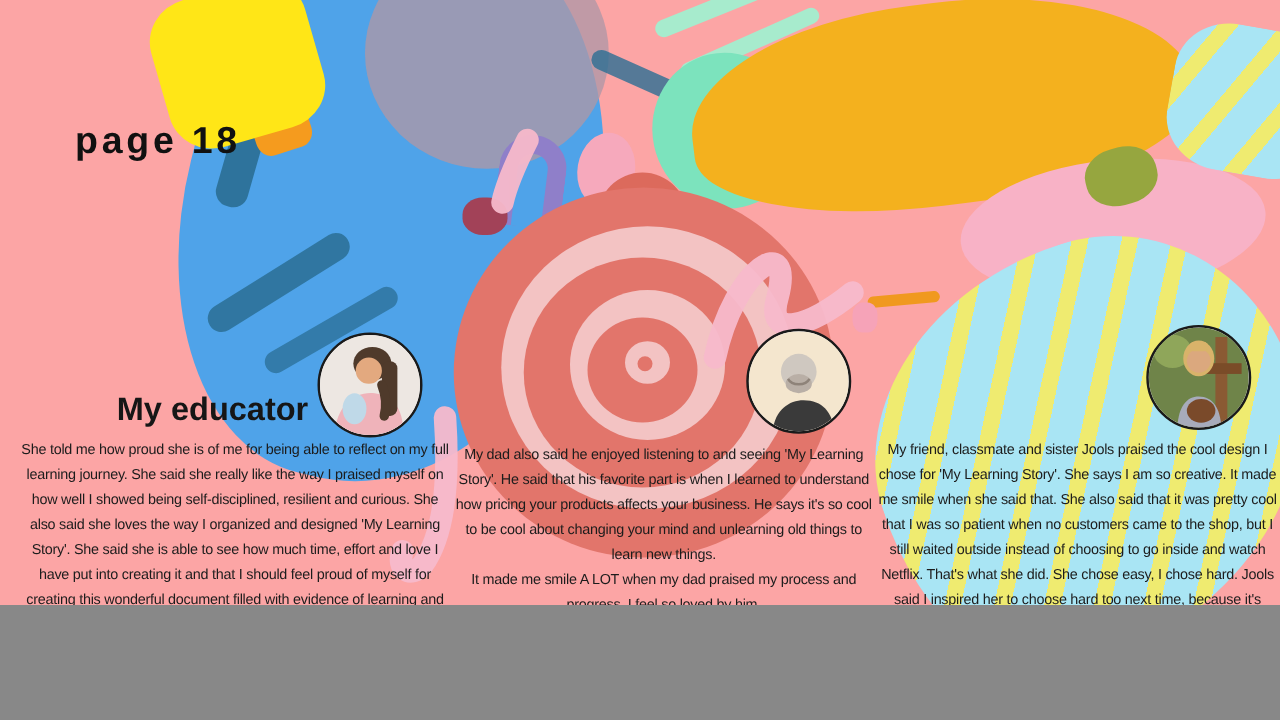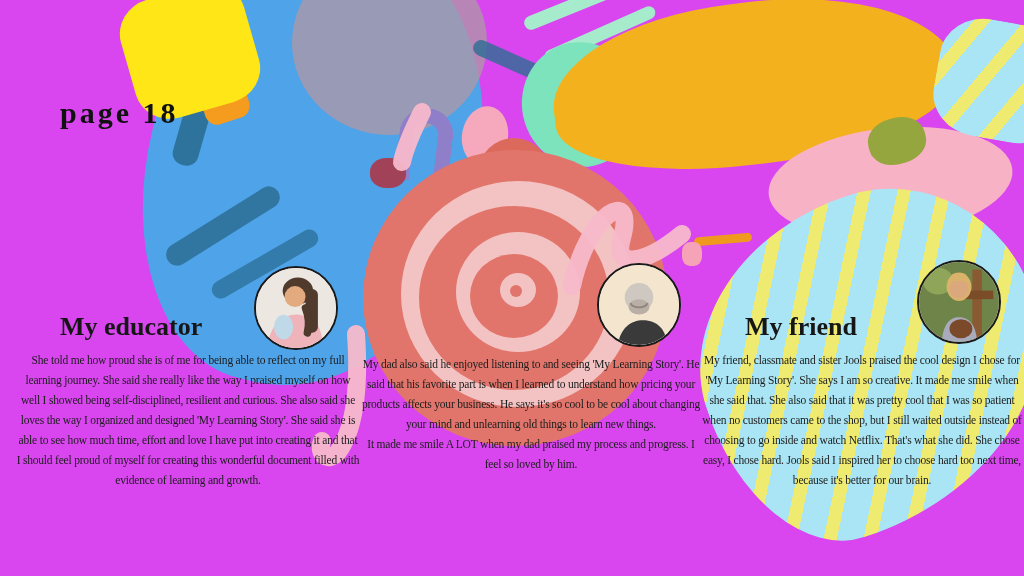--- a/index.html
+++ b/index.html
@@ -1,18 +1,18 @@
 <!DOCTYPE html>
 <html><head>
 <meta charset="utf-8">
 <style>
   html,body{margin:0;padding:0;background:#888;}
   .page{
-    position:relative;width:1024px;height:576px;background:#d946ef;
-    overflow:hidden;font-family:Liberation Serif, serif;color:#1a1a1a;
+    position:relative;width:1024px;height:484px;background:#fca5a5;
+    overflow:hidden;font-family:Liberation Sans, sans-serif;color:#1a1a1a;
   }
   .deco{position:absolute;z-index:0;}
 
   
   .blue-blob{left:150px;top:-70px;width:330px;height:460px;background:#4FA3E9;
     border-radius:48% 52% 55% 45%/46% 54% 50% 50%;transform:rotate(14deg);}
   .mauve-blob{left:292px;top:-50px;width:195px;height:185px;background:#AE97A6;
     opacity:.78;border-radius:50%;}
   .teal-streak1{left:190px;top:18px;width:26px;height:150px;background:#2A6E94;
     border-radius:12px;transform:rotate(16deg);opacity:.9;}
@@ -57,21 +57,21 @@
   .script-svg{position:absolute;left:0;top:0;z-index:0;}
 
   
   .page-label{position:absolute;left:60px;top:96px;z-index:3;
     font-size:30px;font-weight:bold;letter-spacing:3px;color:#111;}
   .banner{position:absolute;left:37px;top:162px;width:814px;height:47px;z-index:3;
     background:#F9C9D3;border-radius:24px;display:flex;align-items:center;justify-content:center;}
   .banner span{font-size:19px;font-weight:bold;letter-spacing:.4px;color:#111;white-space:nowrap;}
 
   .heading{position:absolute;z-index:3;margin:0;font-size:26px;font-weight:bold;
-    color:#161616;width:220px;}
+    color:#161616;text-align:center;width:220px;}
   .h-educator{left:60px;top:312px;}
   .h-family{left:407px;top:310px;}
   .h-friend{left:745px;top:312px;}
 
   .avatar{position:absolute;z-index:4;width:84px;height:84px;border-radius:50%;
     border:2.5px solid #1a1a1a;overflow:hidden;box-sizing:border-box;background:#eee;}
   .a-educator{left:254px;top:266px;}
   .a-family{left:597px;top:263px;}
   .a-friend{left:917px;top:260px;}
   .avatar svg{display:block;width:100%;height:100%;}
@@ -155,21 +155,20 @@
       <circle cx="42" cy="34" r="15" fill="#CFC8C0"></circle>
       <ellipse cx="42" cy="44" rx="11" ry="8" fill="#B9AFa6"></ellipse>
       <path d="M 33 40 C 36 46, 48 46, 51 40" stroke="#8E8379" stroke-width="2" fill="none"></path>
     </svg>
   </div>
   <div class="coltext t-family">
     <p>My dad also said he enjoyed listening to and seeing 'My Learning Story'. He said that his favorite part is when I learned to understand how pricing your products affects your business. He says it's so cool to be cool about changing your mind and unlearning old things to learn new things.</p>
     <p>It made me smile A LOT when my dad praised my process and progress. I feel so loved by him.</p>
   </div>
 
-  <h2 class="heading h-friend">My friend</h2>
   <div class="avatar a-friend">
     <svg viewBox="0 0 84 84">
       <rect width="84" height="84" fill="#6F8449"></rect>
       <rect x="56" y="8" width="10" height="76" fill="#8A5A33"></rect>
       <rect x="44" y="30" width="34" height="9" fill="#7A4C28"></rect>
       <ellipse cx="20" cy="20" rx="16" ry="14" fill="#8FA65A"></ellipse>
       <path d="M 24 84 C 25 66, 32 58, 42 58 C 54 58, 60 68, 61 84 Z" fill="#A7ABBB"></path>
       <ellipse cx="42" cy="26" rx="13" ry="15" fill="#D9B36A"></ellipse>
       <circle cx="42" cy="28" r="10" fill="#DBA87E"></circle>
       <rect x="34" y="12" width="16" height="8" rx="4" fill="#D9B36A"></rect>

